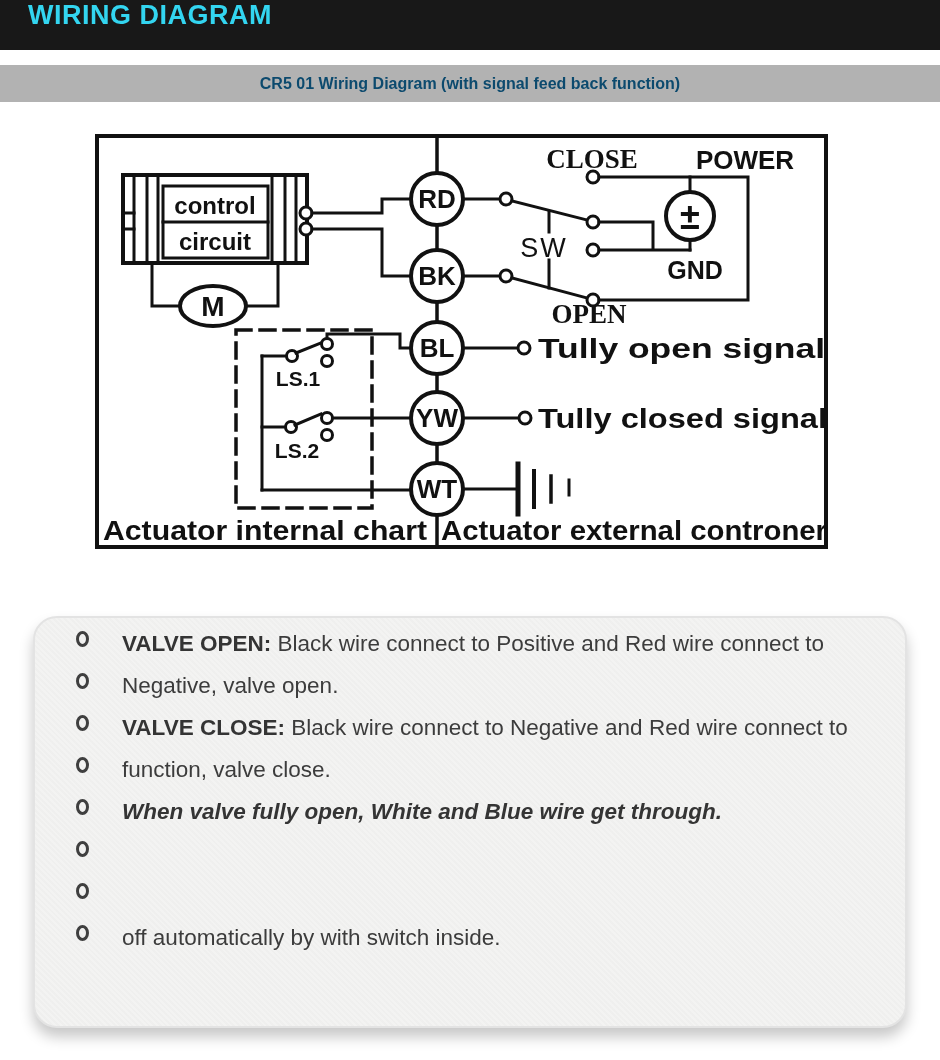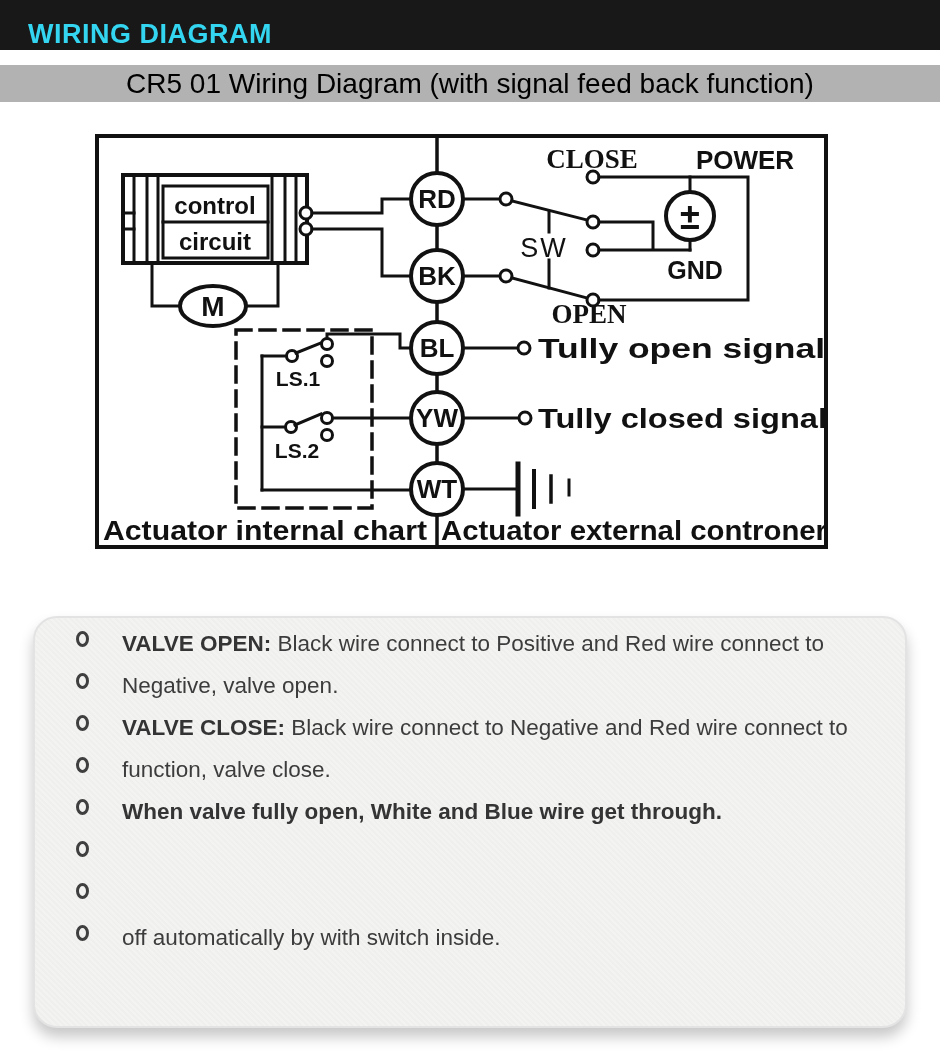--- a/index.html
+++ b/index.html
@@ -1,49 +1,49 @@
 <!DOCTYPE html>
 <html><head>
 <meta charset="utf-8">
 <style>
   html,body{margin:0;padding:0;background:#ffffff;}
   body{width:940px;height:1060px;position:relative;overflow:hidden;
        font-family:"Liberation Sans",sans-serif;}
 
   
   .top-bar{position:absolute;left:0;top:0;width:940px;height:50px;
-           background:#181818;display:flex;align-items:flex-end;}
+           background:#181818;display:flex;align-items:flex-start;}
   .top-bar .title{color:#33d5f0;font-size:27px;font-weight:bold;
                   letter-spacing:.5px;margin-left:28px;}
 
   
   .sub-bar{position:absolute;left:0;top:65px;width:940px;height:37px;
            background:#b2b2b2;display:flex;align-items:center;justify-content:center;}
-  .sub-bar .subtitle{color:#000000;font-size:28px;font-weight:normal;}
+  .sub-bar .subtitle{color:#0c4a6e;font-size:16px;font-weight:bold;}
 
   
   .diagram-wrap{position:absolute;left:0;top:0;width:940px;height:600px;}
   svg text{fill:#111;}
   .sans-b{font-family:"Liberation Sans",sans-serif;font-weight:bold;}
   .sans-r{font-family:"Liberation Sans",sans-serif;font-weight:normal;}
   .serif-b{font-family:"Liberation Serif",serif;font-weight:bold;}
 
   
   .notes-card{position:absolute;left:33px;top:616px;width:874px;height:412px;
               box-sizing:border-box;background:#f3f3f2;
               background-image:repeating-linear-gradient(45deg,rgba(0,0,0,0.015) 0 2px,transparent 2px 4px);
               border:2px solid #e3e3e3;border-radius:24px;
               box-shadow:0 9px 14px rgba(0,0,0,0.22);
               padding:13px 20px 0 41px;}
   .note-row{height:42px;display:flex;}
   .ring{width:13px;height:16px;border:3px solid #3f3f3f;border-radius:50%;
         box-sizing:border-box;flex:0 0 auto;}
   .note-text{margin-left:33px;font-size:22.5px;color:#3c3c3c;white-space:nowrap;}
   .note-text b{color:#343434;}
-  .note-text.bold{font-weight:bold;color:#343434;}
+  .note-text.bold{font-weight:bold;color:#343434;font-style:italic;}
 </style>
 </head>
 <body>
 
 <div class="top-bar">
   <span class="title">WIRING DIAGRAM</span>
 </div>
 
 <div class="sub-bar">
   <span class="subtitle">CR5 01 Wiring Diagram (with signal feed back function)</span>

